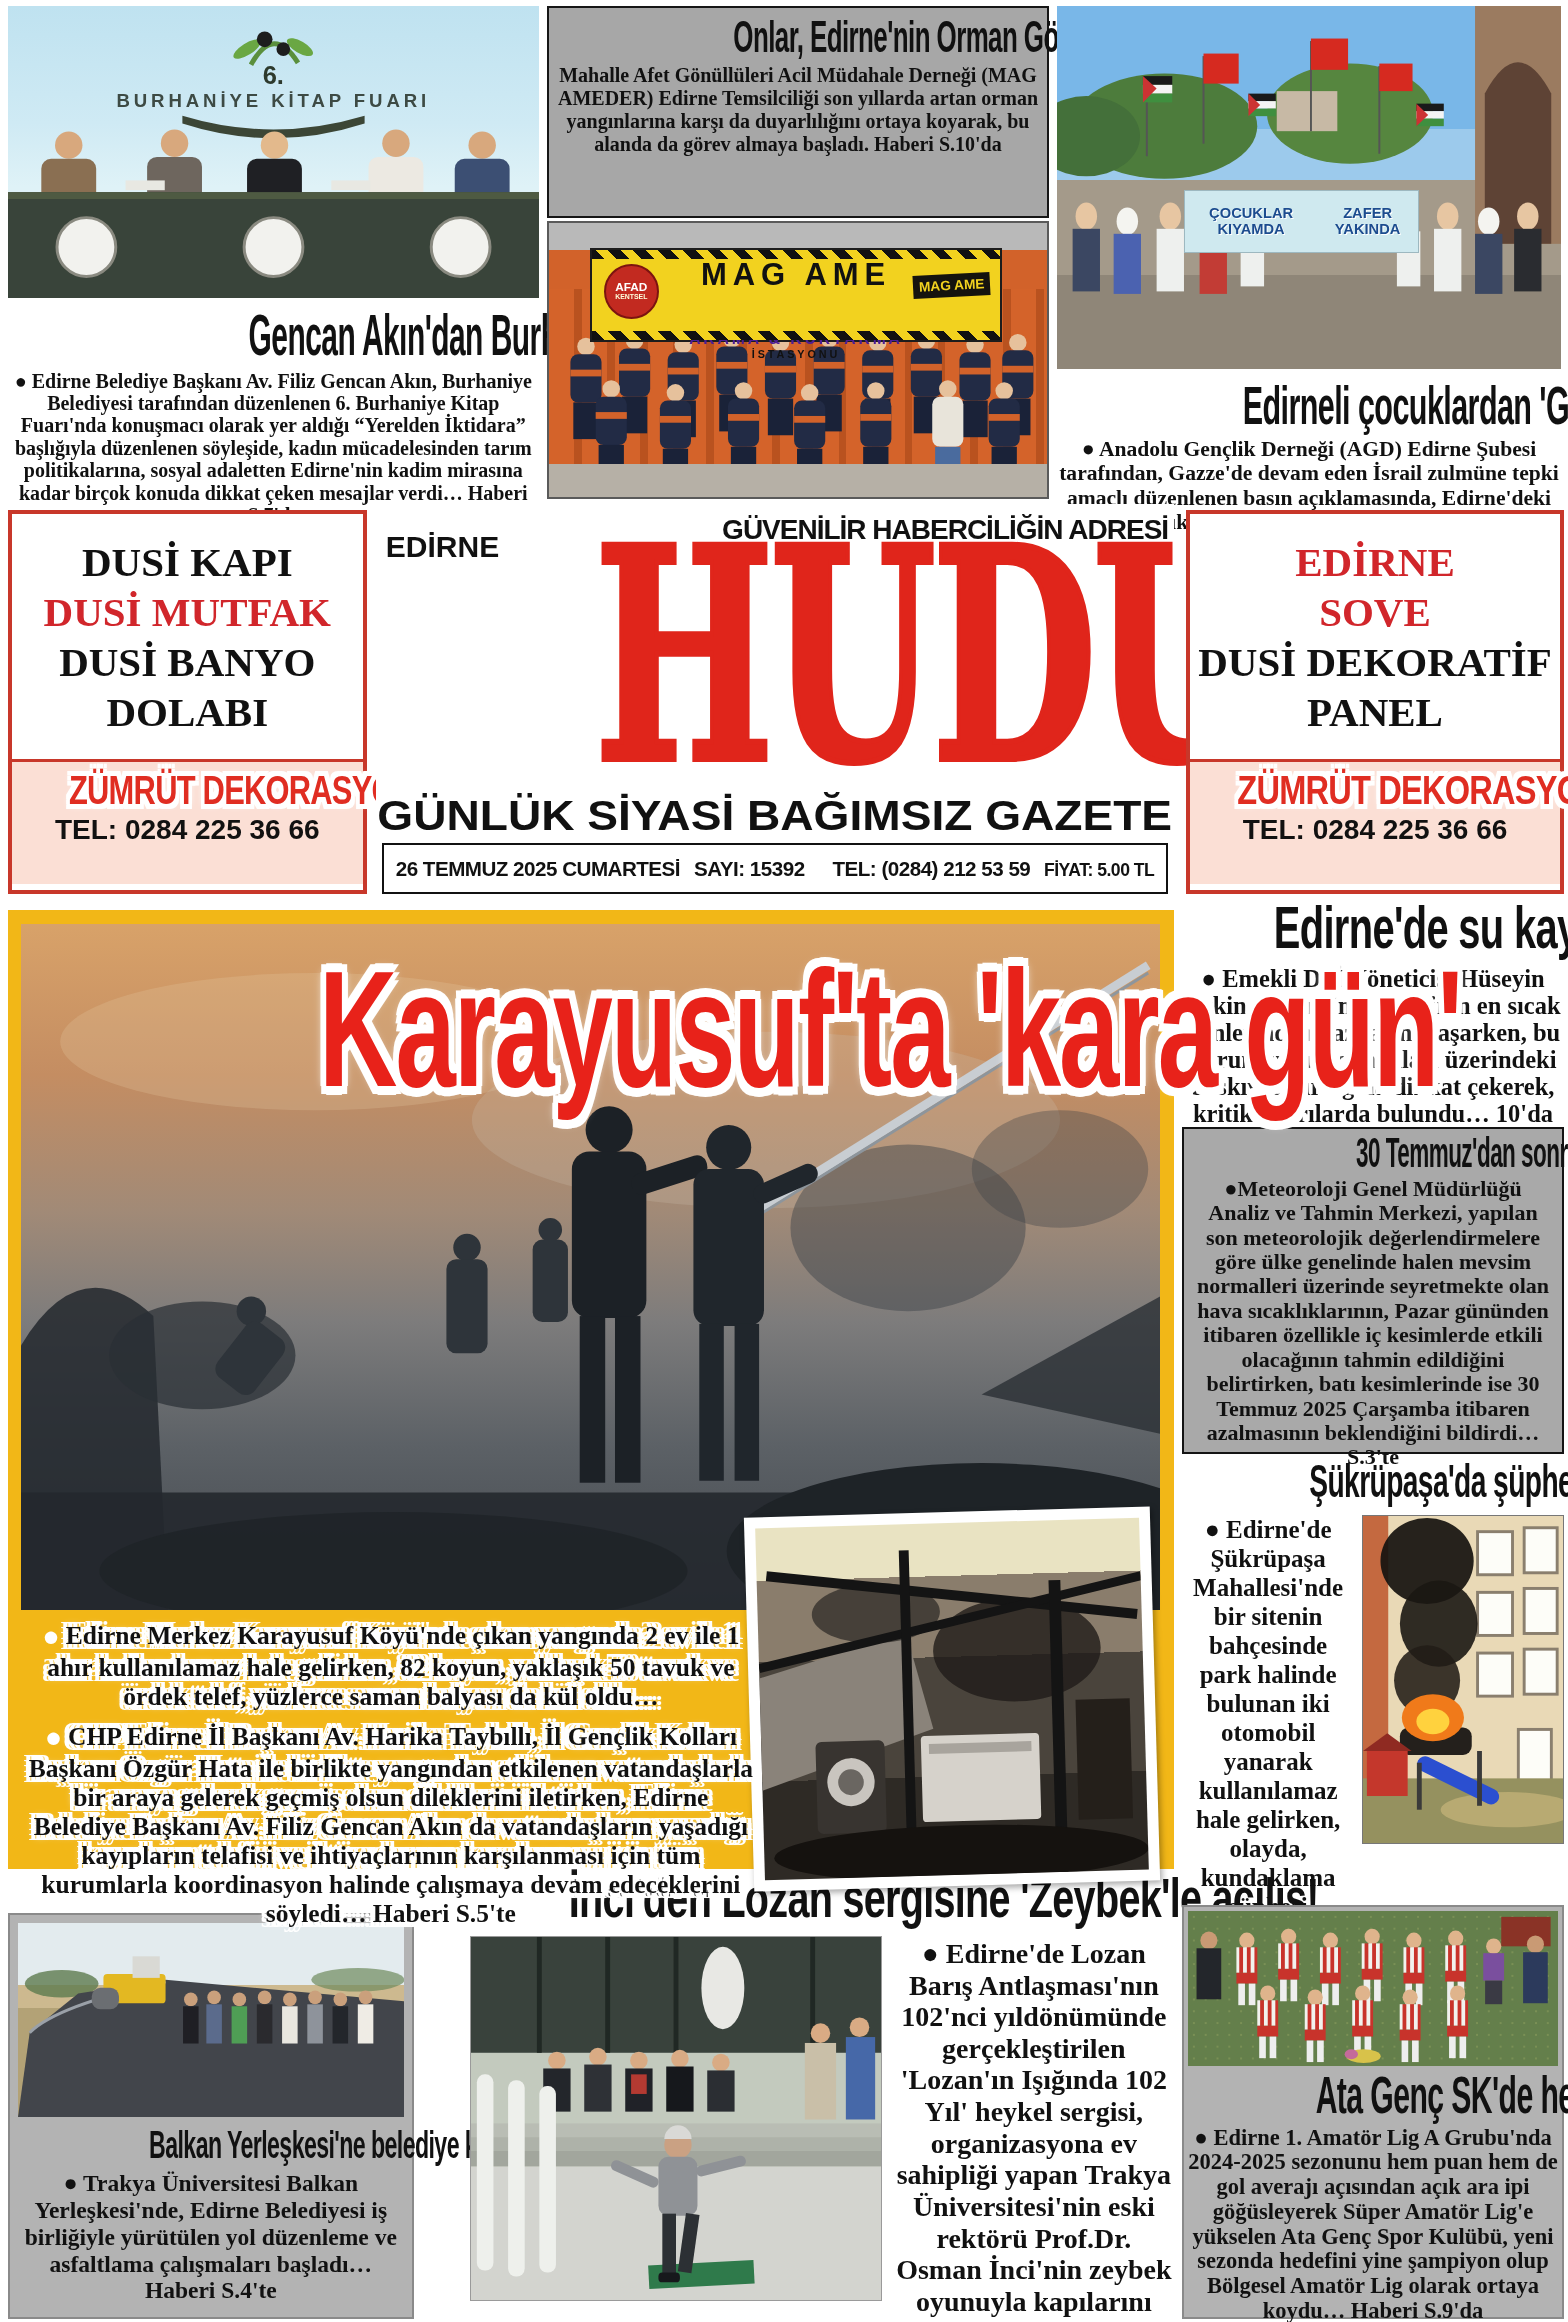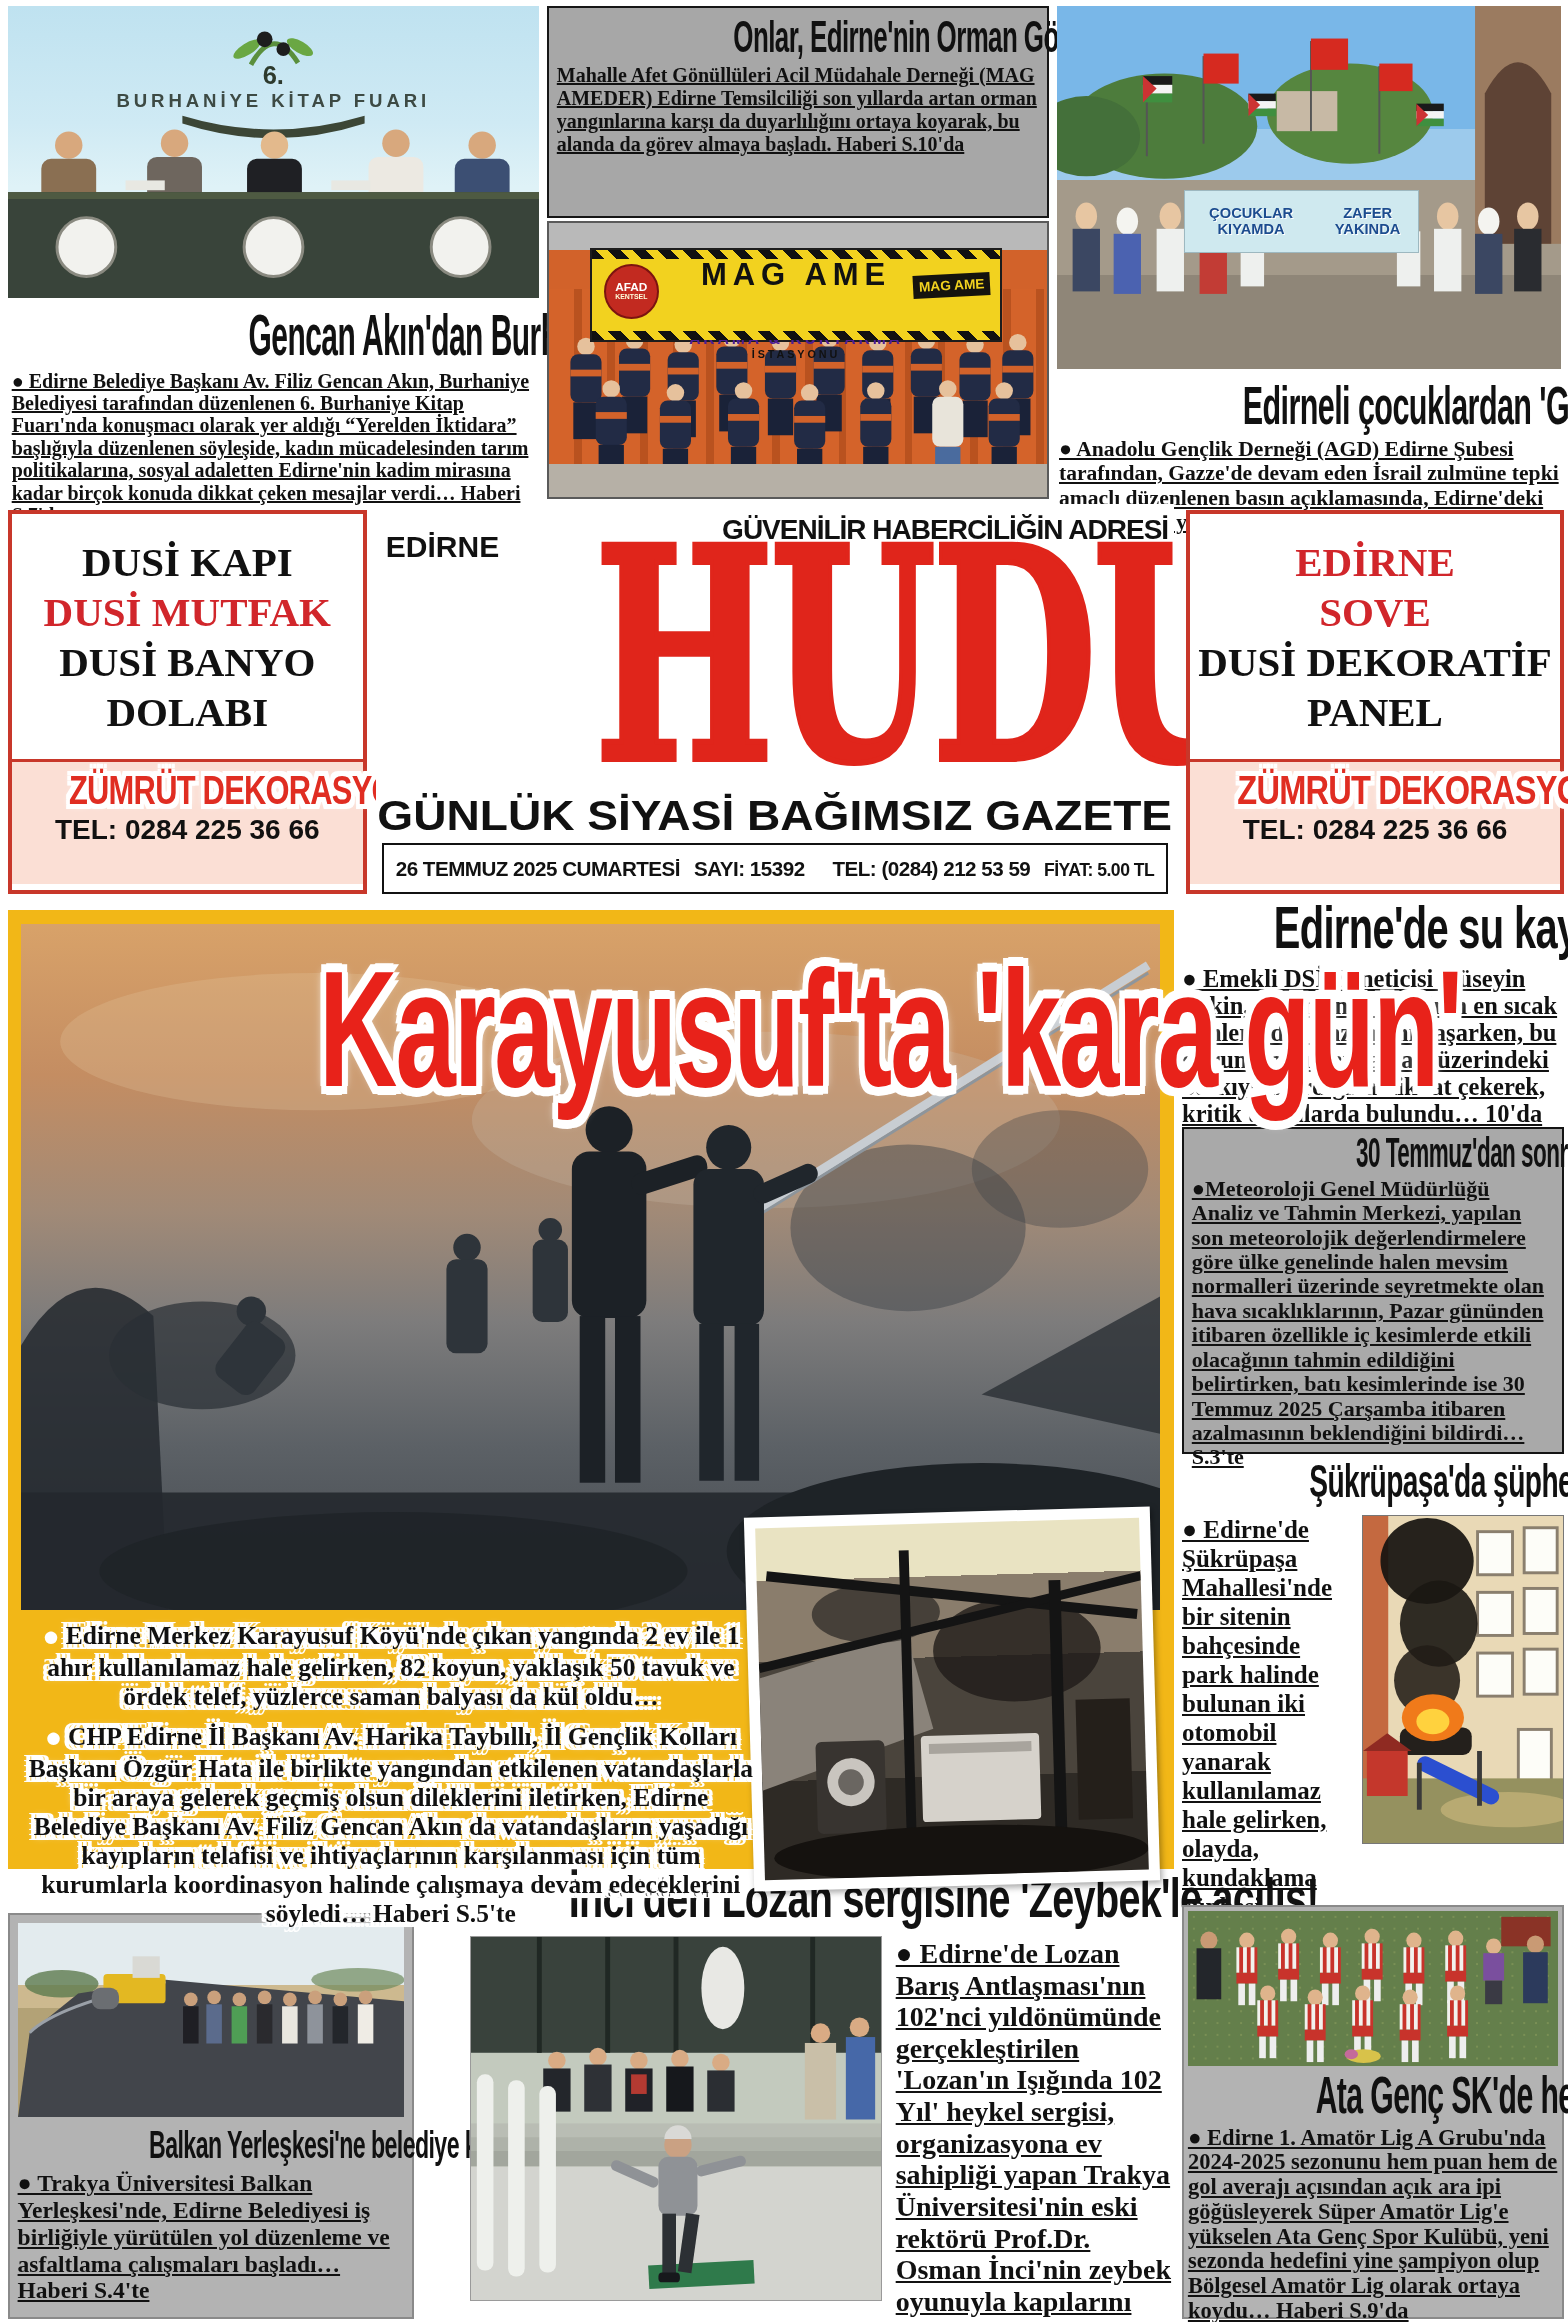--- a/index.html
+++ b/index.html
@@ -5,21 +5,21 @@
   * { margin:0; padding:0; box-sizing:border-box; }
   html,body { background:#e9e9e9; }
   .page { position:relative; width:1568px; height:2323px; background:#fff; overflow:hidden;
           font-family:"Liberation Serif", serif; color:#111; }
   .abs { position:absolute; }
 
   
   .hl { font-family:"Liberation Sans", sans-serif; font-weight:bold; white-space:nowrap;
         display:inline-block; transform-origin:center center; letter-spacing:-1px; line-height:1.02; }
   .hl-wrap { text-align:center; overflow:visible; }
-  .body-txt { font-family:"Liberation Serif", serif; font-weight:bold; text-align:left;text-decoration:underline; }
+  .body-txt { font-family:"Liberation Serif", serif; font-weight:bold; text-align:center; }
   .halo-w { text-shadow:-4.9px -4.9px 0 #fff,4.9px -4.9px 0 #fff,-4.9px 4.9px 0 #fff,4.9px 4.9px 0 #fff,
             -4.9px 0 0 #fff,4.9px 0 0 #fff,0 -4.9px 0 #fff,0 4.9px 0 #fff,0 0 6.9px #fff,0 0 9.8px #fff; }
   .halo-big { text-shadow:-7.8px -7.8px 0 #fff,7.8px -7.8px 0 #fff,-7.8px 7.8px 0 #fff,7.8px 7.8px 0 #fff,
               -8.8px 0 0 #fff,8.8px 0 0 #fff,0 -8.8px 0 #fff,0 8.8px 0 #fff,0 0 11.8px #fff,0 0 15.7px #fff; }
 
   
   .story-a { left:7.8px; top:5.9px; width:531px; height:496px; }
   .photo { position:relative; overflow:hidden; }
   .photo svg { position:absolute; inset:0; width:100%; height:100%; }
   .pa { width:531px; height:292px; background:linear-gradient(180deg,#bfe2f0 0%,#cfeaf4 40%,#dff2f7 62%,#dff2f7 100%); }

